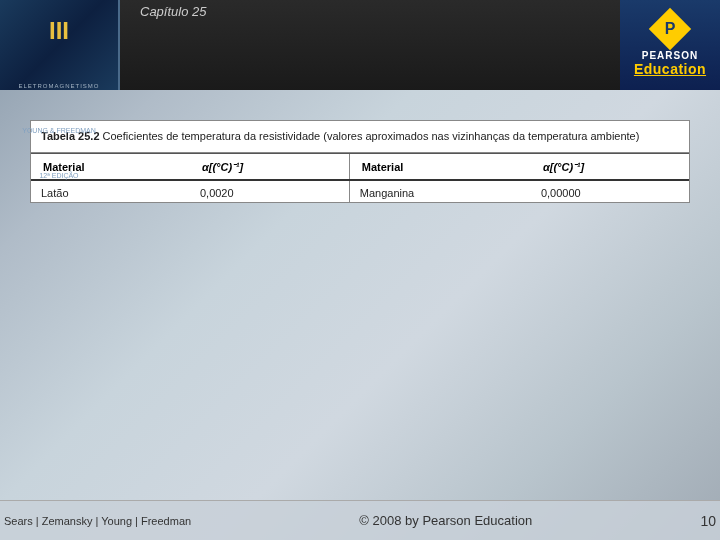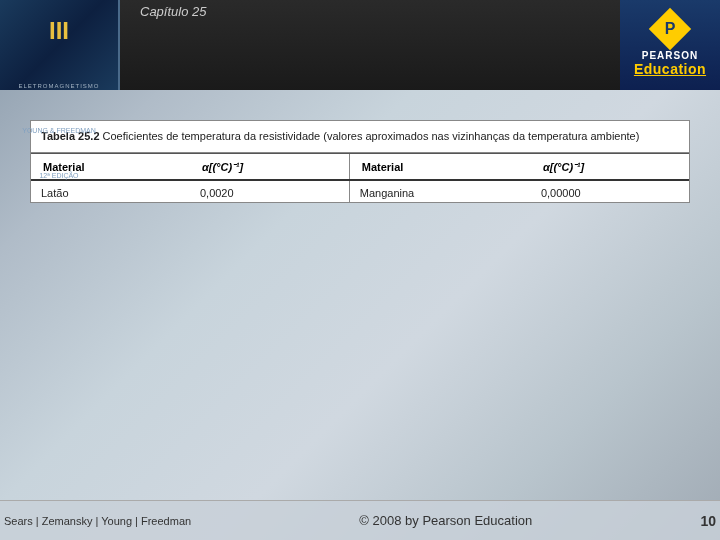--- a/index.html
+++ b/index.html
@@ -252,21 +252,21 @@
 
     .footer-center {
       font-size: 13px;
       color: #333;
       text-align: right;
     }
 
     .footer-right {
       font-size: 14px;
       color: #333;
-      font-weight: bold;
+      font-weight: normal;
     }
   </style>
 </head>
 <body>
 
 <div class="bg"></div>
 
 <div class="header">
 
   <div class="logo-area">

